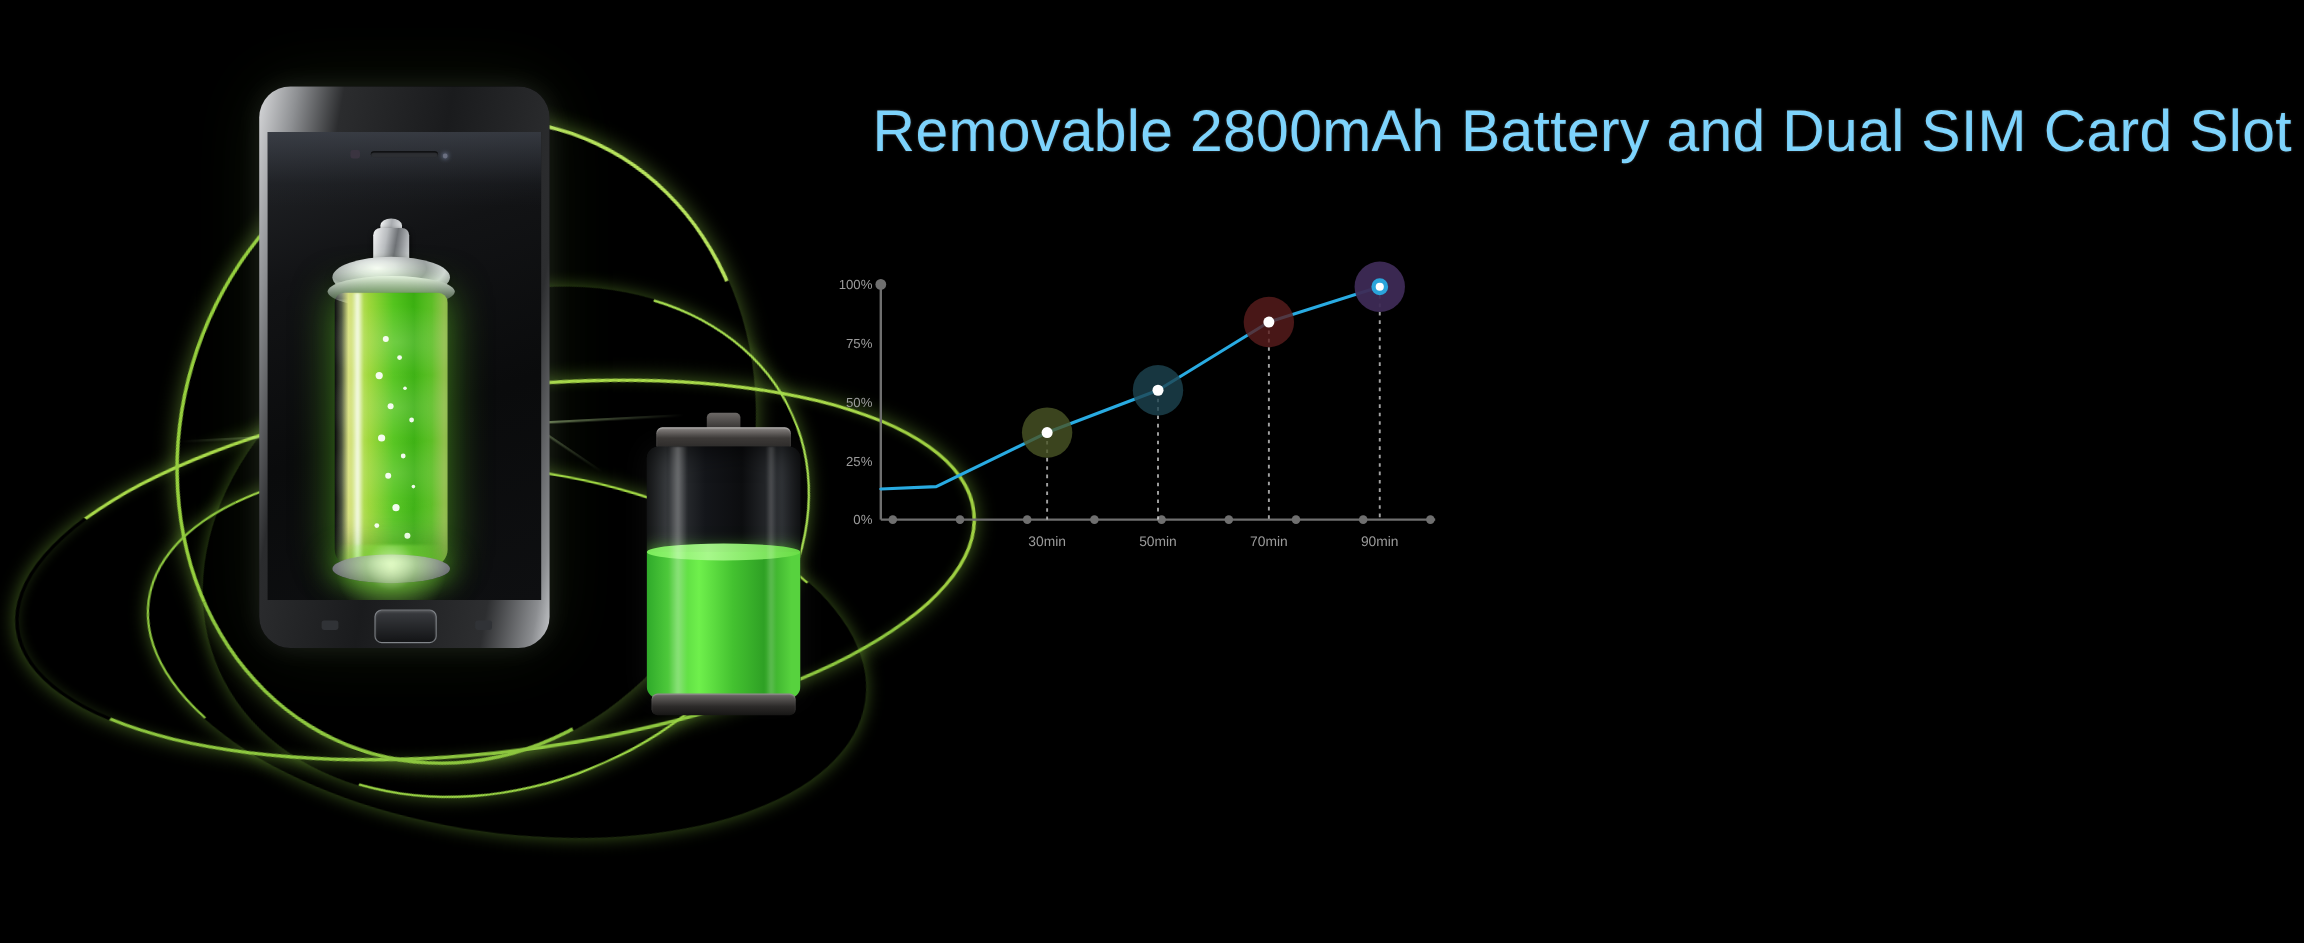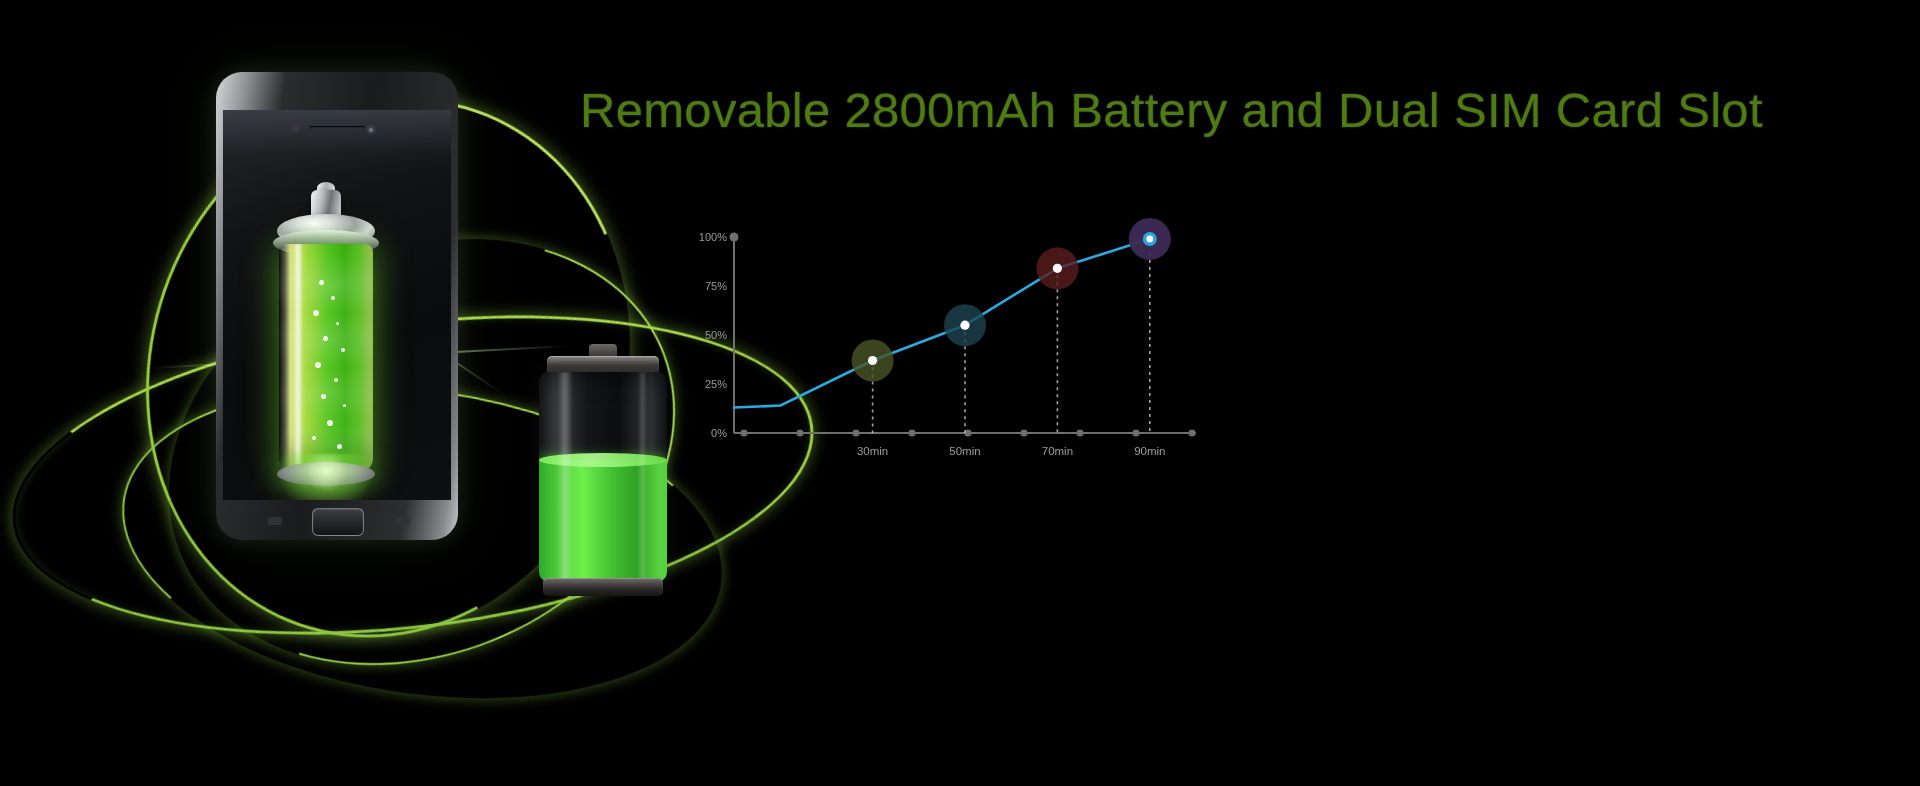--- a/index.html
+++ b/index.html
@@ -5,22 +5,23 @@
 <style>
   html,body{margin:0;padding:0;background:#000;}
   body{width:1920px;height:786px;overflow:hidden;font-family:"Liberation Sans",sans-serif;}
   #stage{position:relative;width:1920px;height:786px;background:#000000;overflow:hidden;}
 
   
   #headline{
     position:absolute; left:580px; top:82px; width:1330px;
     font-family:"Liberation Sans",sans-serif;
     font-size:49px; font-weight:300; letter-spacing:.3px;
-    color:#4d7c0f; white-space:nowrap;
+    color:#7dd3fc; white-space:nowrap;
     text-shadow:0 0 2px rgba(255,255,255,.25);
+    text-align:right;
   }
 
   
   .orbit{position:absolute;border-style:solid;border-color:transparent;border-radius:50%;pointer-events:none;}
   #orbit-a{
     left:10px; top:322px; width:800px; height:300px;
     border-width:3px; border-radius:50%;
     border-color:#a8d94a #9fd042 #8dc63f transparent;
     transform:rotate(-7deg);
     box-shadow:0 0 16px rgba(150,220,70,.45), inset 0 0 10px rgba(150,220,70,.18);

